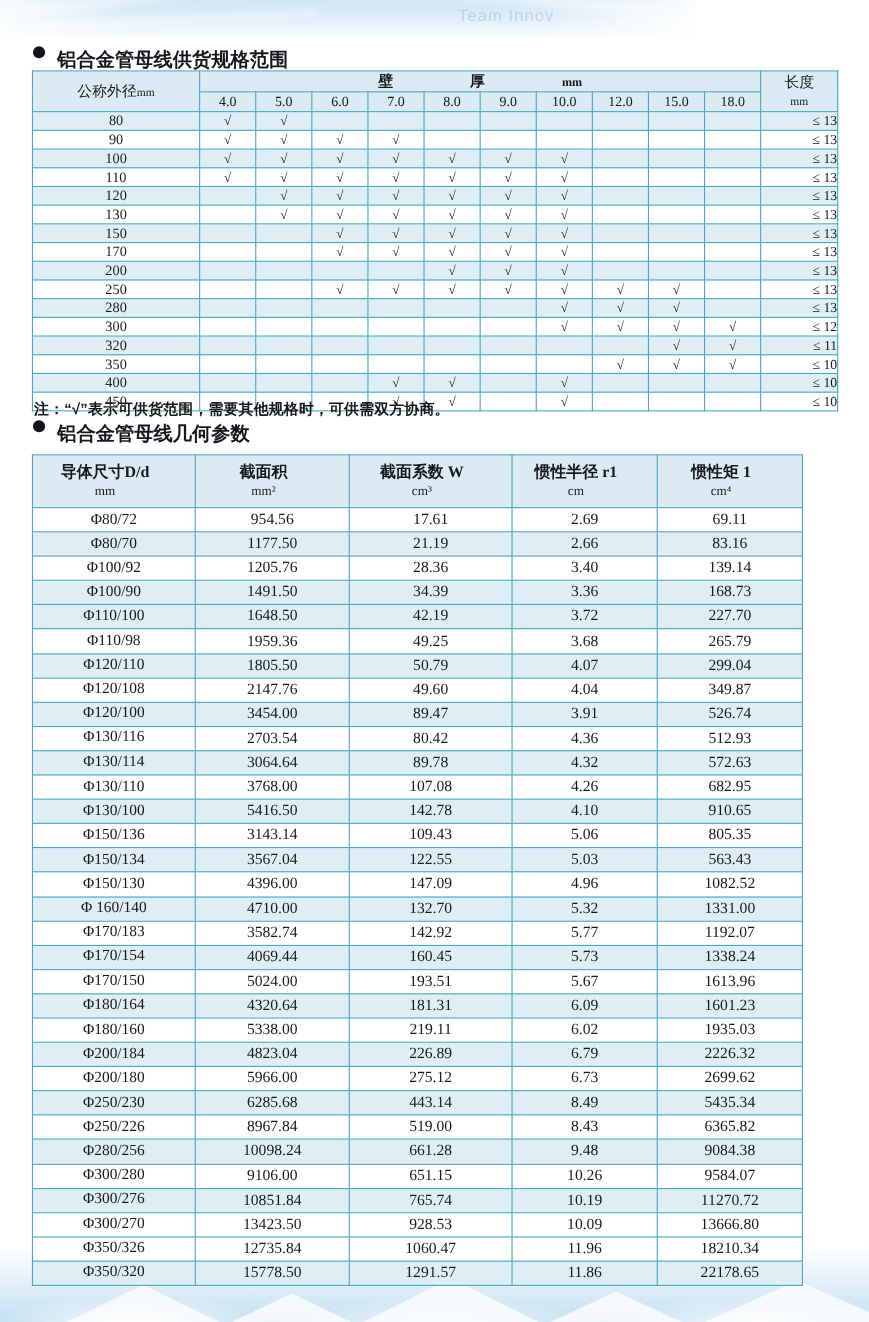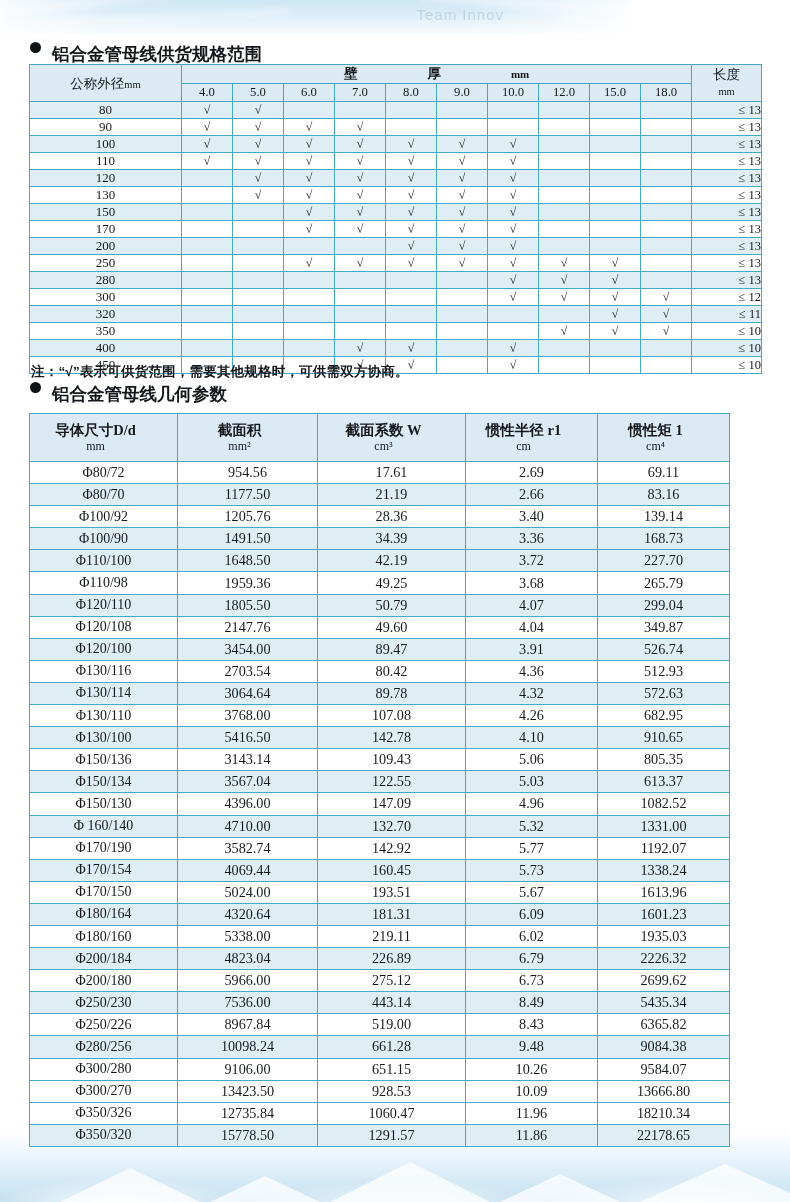--- a/index.html
+++ b/index.html
@@ -582,38 +582,38 @@
           <td>3143.14</td>
           <td>109.43</td>
           <td>5.06</td>
           <td>805.35</td>
         </tr>
         <tr class="alt">
           <td class="dim">Φ150/134</td>
           <td>3567.04</td>
           <td>122.55</td>
           <td>5.03</td>
-          <td>613.37</td>
+          <td>563.43</td>
         </tr>
         <tr>
           <td class="dim">Φ150/130</td>
           <td>4396.00</td>
           <td>147.09</td>
           <td>4.96</td>
           <td>1082.52</td>
         </tr>
         <tr class="alt">
           <td class="dim">Φ 160/140</td>
           <td>4710.00</td>
           <td>132.70</td>
           <td>5.32</td>
           <td>1331.00</td>
         </tr>
         <tr>
-          <td class="dim">Φ170/190</td>
+          <td class="dim">Φ170/183</td>
           <td>3582.74</td>
           <td>142.92</td>
           <td>5.77</td>
           <td>1192.07</td>
         </tr>
         <tr class="alt">
           <td class="dim">Φ170/154</td>
           <td>4069.44</td>
           <td>160.45</td>
           <td>5.73</td>
@@ -649,21 +649,21 @@
         </tr>
         <tr>
           <td class="dim">Φ200/180</td>
           <td>5966.00</td>
           <td>275.12</td>
           <td>6.73</td>
           <td>2699.62</td>
         </tr>
         <tr class="alt">
           <td class="dim">Φ250/230</td>
-          <td>7536.00</td>
+          <td>6285.68</td>
           <td>443.14</td>
           <td>8.49</td>
           <td>5435.34</td>
         </tr>
         <tr>
           <td class="dim">Φ250/226</td>
           <td>8967.84</td>
           <td>519.00</td>
           <td>8.43</td>
           <td>6365.82</td>
@@ -675,20 +675,27 @@
           <td>9.48</td>
           <td>9084.38</td>
         </tr>
         <tr>
           <td class="dim">Φ300/280</td>
           <td>9106.00</td>
           <td>651.15</td>
           <td>10.26</td>
           <td>9584.07</td>
         </tr>
+        <tr class="alt">
+          <td class="dim">Φ300/276</td>
+          <td>10851.84</td>
+          <td>765.74</td>
+          <td>10.19</td>
+          <td>11270.72</td>
+        </tr>
         <tr>
           <td class="dim">Φ300/270</td>
           <td>13423.50</td>
           <td>928.53</td>
           <td>10.09</td>
           <td>13666.80</td>
         </tr>
         <tr>
           <td class="dim">Φ350/326</td>
           <td>12735.84</td>

